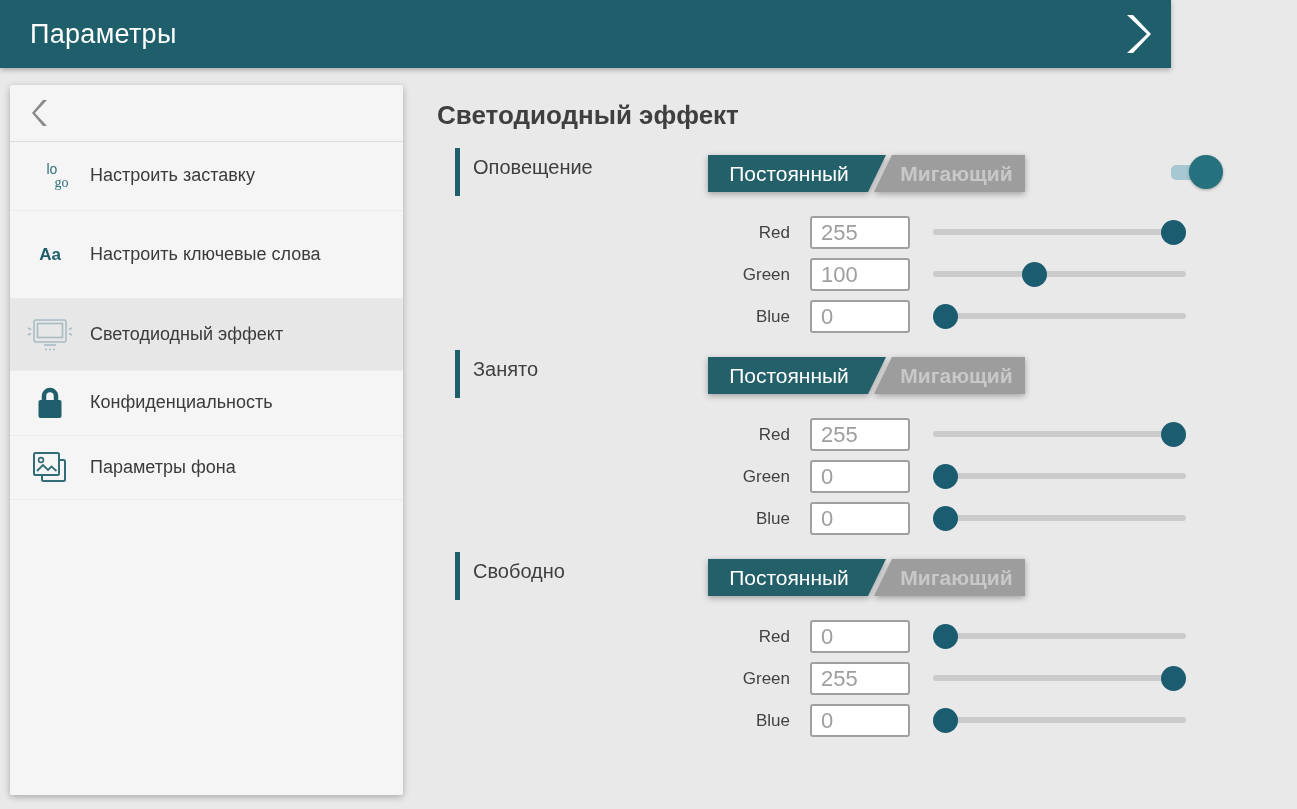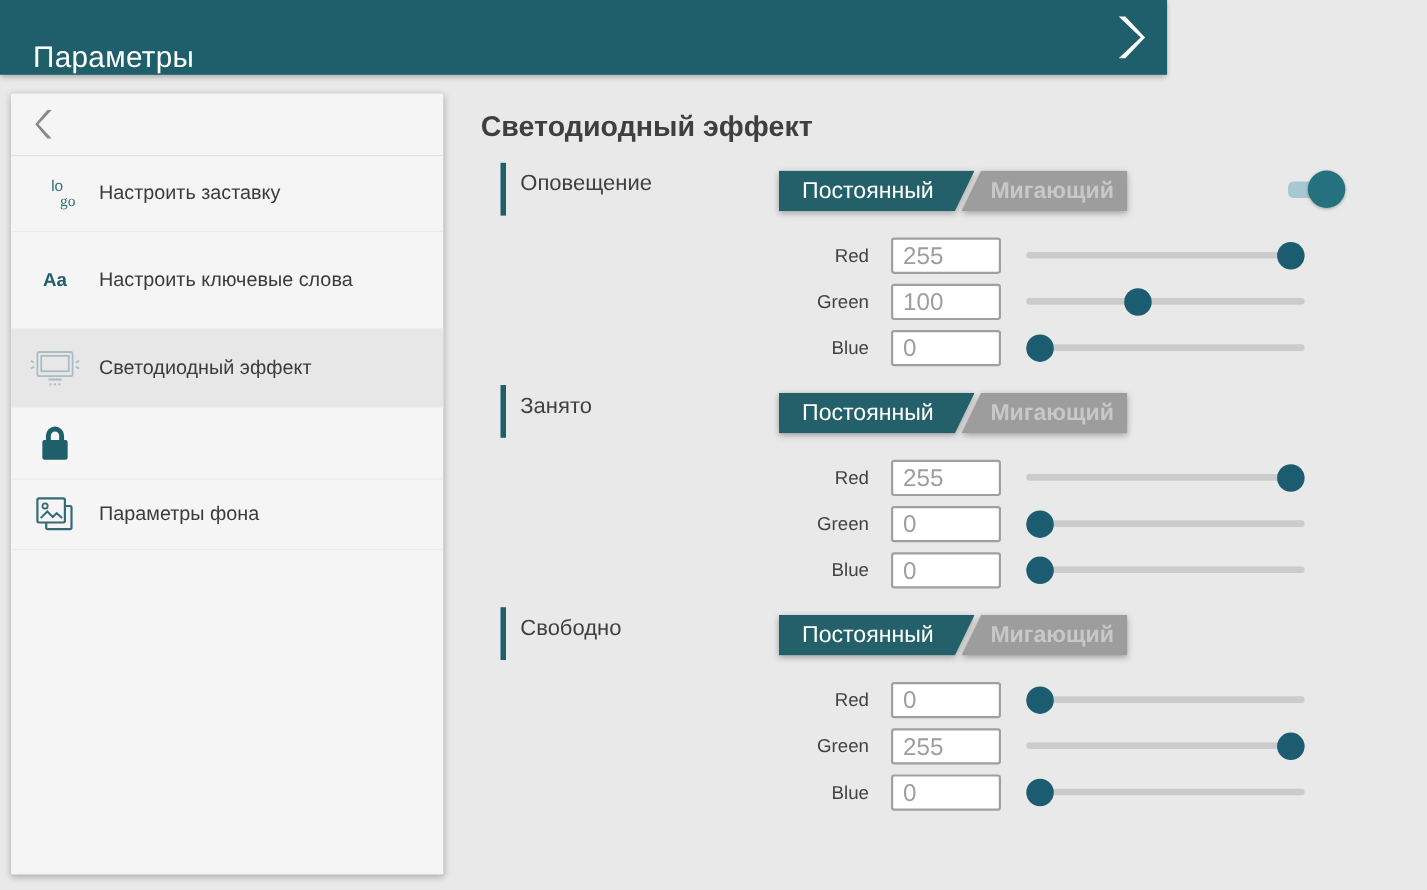--- a/index.html
+++ b/index.html
@@ -5,24 +5,24 @@
   * { margin: 0; padding: 0; box-sizing: border-box; }
   html, body { width: 1297px; height: 809px; overflow: hidden; }
   body {
     font-family: "Liberation Sans", sans-serif;
     background: #e9e9e9;
     position: relative;
   }
 
   
   .app-header {
-    position: absolute; left: 0; top: 0; width: 1061px; height: 68px;
+    position: absolute; left: 0; top: 0; width: 1171px; height: 68px;
     background: #1e5f6b;
     box-shadow: 0 2px 5px rgba(0,0,0,0.28);
-    display: flex; align-items: flex-end;
+    display: flex; align-items: center;
     z-index: 10;
   }
   .app-title {
     color: #ffffff; font-size: 27px; margin-left: 30px; letter-spacing: 0.3px;
   }
   .header-chevron {
     position: absolute; right: 18px; top: 13px; width: 32px; height: 42px;
     cursor: pointer;
   }
 
@@ -200,20 +200,21 @@
     <div class="sb-label">Светодиодный эффект</div>
   </div>
 
   <div class="sb-item h4">
     <div class="sb-icon-box">
       <svg width="30" height="36" viewBox="0 0 30 36">
         <path d="M9 18 v-7 a6 6 0 0 1 12 0 v7" fill="none" stroke="#1e5f6b" stroke-width="4.5"></path>
         <rect x="3.5" y="15" width="23" height="18" rx="2" fill="#1e5f6b"></rect>
       </svg>
     </div>
+    <div class="sb-label">Конфиденциальность</div>
   </div>
 
   <div class="sb-item h5">
     <div class="sb-icon-box">
       <svg width="38" height="36" viewBox="0 0 38 36">
         <rect x="11" y="10" width="23" height="21" rx="1.5" fill="#f5f5f5" stroke="#336b77" stroke-width="2"></rect>
         <rect x="3" y="3" width="25" height="22" rx="1.5" fill="#f5f5f5" stroke="#336b77" stroke-width="2"></rect>
         <circle cx="10" cy="10" r="2.4" fill="none" stroke="#336b77" stroke-width="1.6"></circle>
         <path d="M6 21 l6 -6 l5 5 l3.5 -3.5 l5 4.5" fill="none" stroke="#336b77" stroke-width="1.8"></path>
       </svg>

